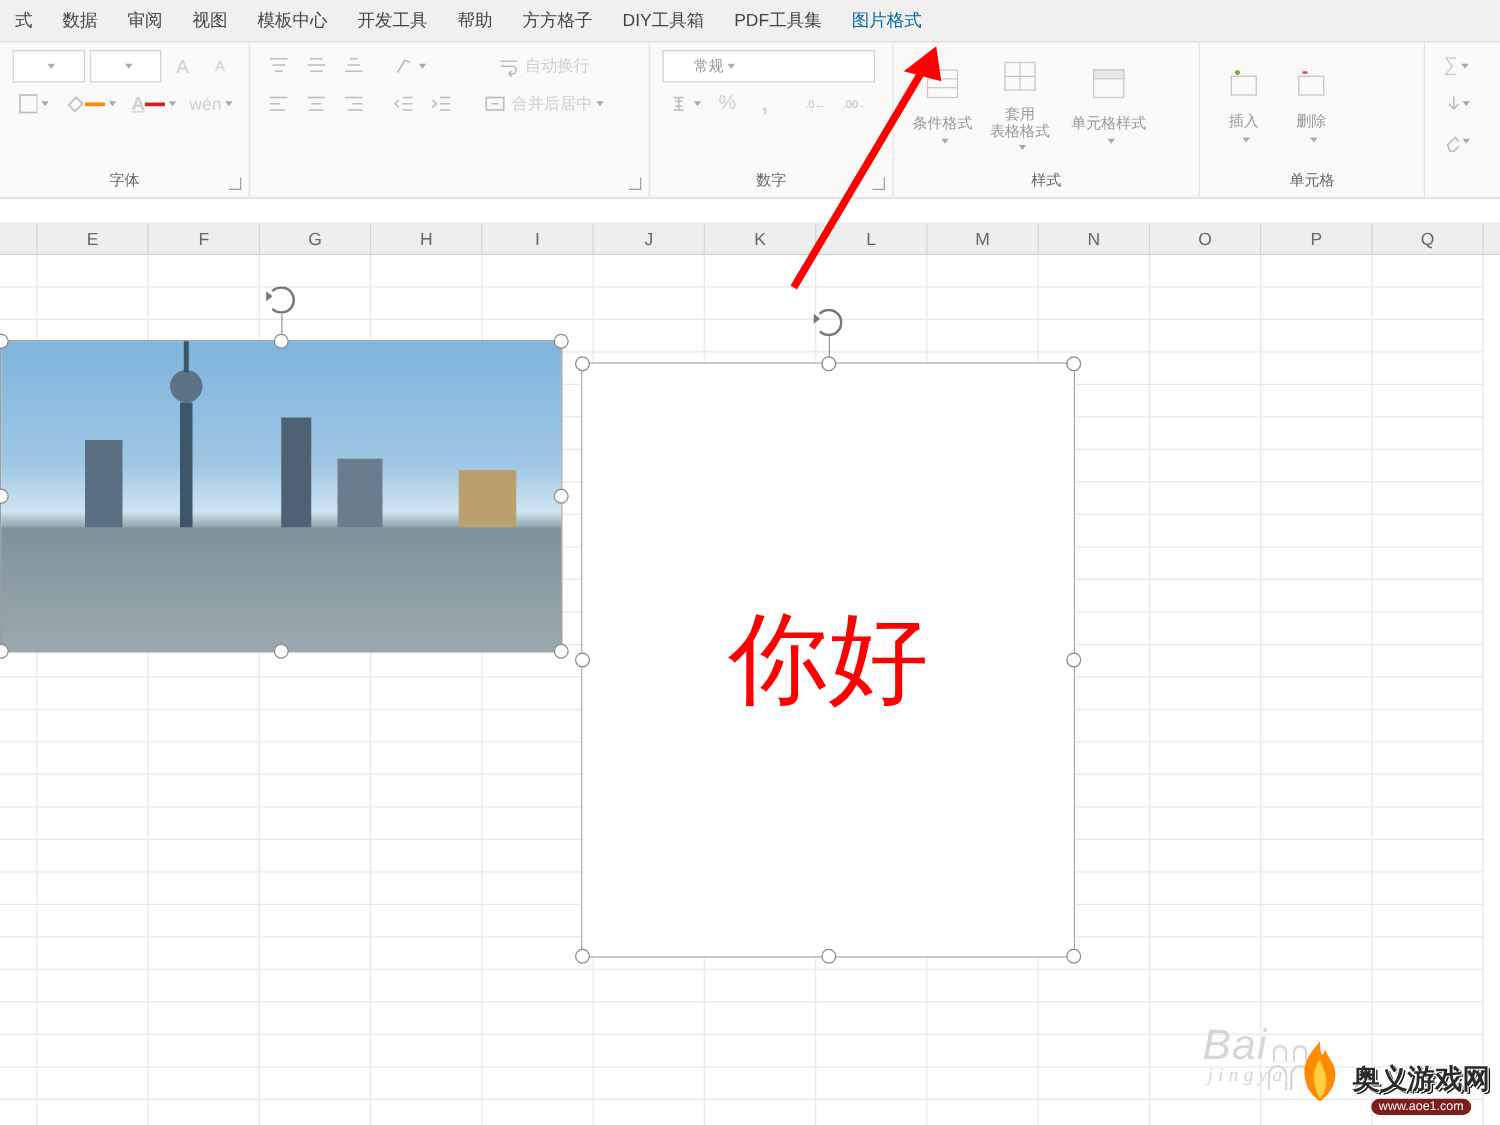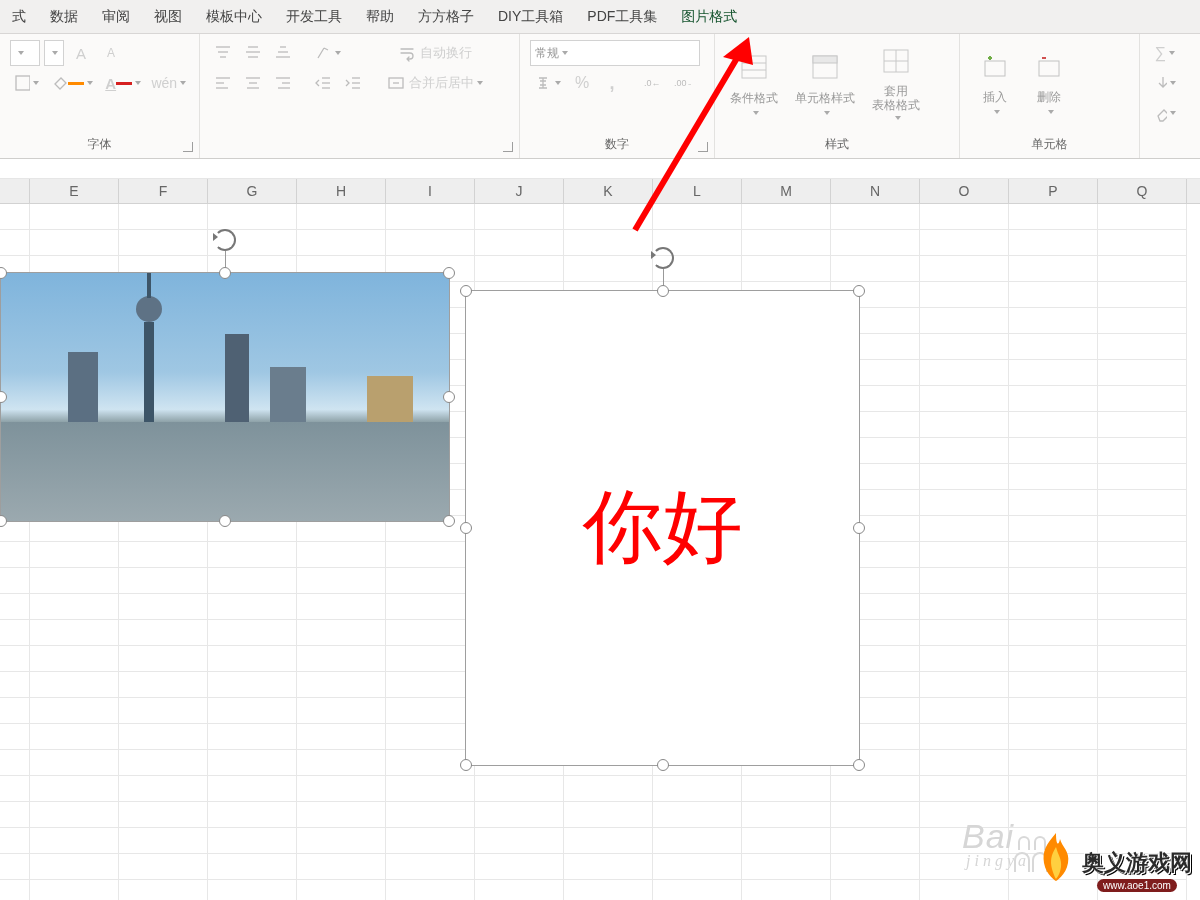--- a/index.html
+++ b/index.html
@@ -23,21 +23,21 @@
 }
 .menubar .m {
   padding: 0 12px;
   height: 100%;
   display: flex;
   align-items: center;
   font-size: 14px;
   color: #444;
   cursor: pointer;
 }
-.menubar .m.active { color: #14532d; }
+.menubar .m.active { color: #0369a1; }
 .ribbon {
   display: flex;
   height: 125px;
   background: #fbfaf9;
   border-bottom: 1px solid #cfcecc;
 }
 .ribgroup {
   display: flex;
   flex-direction: column;
   justify-content: space-between;
@@ -95,21 +95,21 @@
   border-top: 4px solid #aaa;
   border-left: 3px solid transparent;
   border-right: 3px solid transparent;
 }
 .dropbox {
   border: 1px solid #d2d2d2;
   background: #fff;
   height: 26px;
   display: flex;
   align-items: center;
-  padding: 0 4px;
+  padding: 0 24px;
   min-width: 80px;
   color: #999;
   font-size: 12px;
 }
 .formular-bar { height: 20px; background:#fff; border-bottom:1px solid #e6e6e6; }
 
 
 .sheet {
   position: relative;
   height: calc(900px - 34px - 125px - 20px);
@@ -389,39 +389,39 @@
       <div class="bigbtn drop">
         <span class="ic">
           <svg width="28" height="26">
               <rect x="2" y="2" width="24" height="22" stroke="#c8c8c8" fill="none"></rect>
               <line x1="2" y1="9" x2="26" y2="9" stroke="#c8c8c8"></line>
               <line x1="2" y1="16" x2="26" y2="16" stroke="#c8c8c8"></line>
             </svg>
         </span>
         <span>条件格式</span>
       </div>
-      <div class="bigbtn drop" style="width:76px">
-        <span class="ic">
-          <svg width="28" height="26">
-              <rect x="2" y="2" width="24" height="22" stroke="#c8c8c8" fill="none"></rect>
-              <rect x="2" y="2" width="24" height="7" fill="#e8e8e8" stroke="#c8c8c8"></rect>
-            </svg>
-        </span>
-        <span>单元格样式</span>
-      </div>
       <div class="bigbtn drop">
         <span class="ic">
           <svg width="28" height="26">
               <rect x="2" y="2" width="24" height="22" stroke="#c8c8c8" fill="none"></rect>
               <line x1="14" y1="2" x2="14" y2="24" stroke="#c8c8c8"></line>
               <line x1="2" y1="13" x2="26" y2="13" stroke="#c8c8c8"></line>
             </svg>
         </span>
         <span style="white-space:pre;text-align:center;line-height:1.2">套用
 表格格式</span>
+      </div>
+      <div class="bigbtn drop" style="width:76px">
+        <span class="ic">
+          <svg width="28" height="26">
+              <rect x="2" y="2" width="24" height="22" stroke="#c8c8c8" fill="none"></rect>
+              <rect x="2" y="2" width="24" height="7" fill="#e8e8e8" stroke="#c8c8c8"></rect>
+            </svg>
+        </span>
+        <span>单元格样式</span>
       </div>
     </div>
     <div class="label">样式</div>
   </div>
 
   <div class="ribgroup" style="width:180px">
     <div class="row">
       <div class="bigbtn drop" style="width:50px">
         <span class="ic">
           <svg width="26" height="24">

